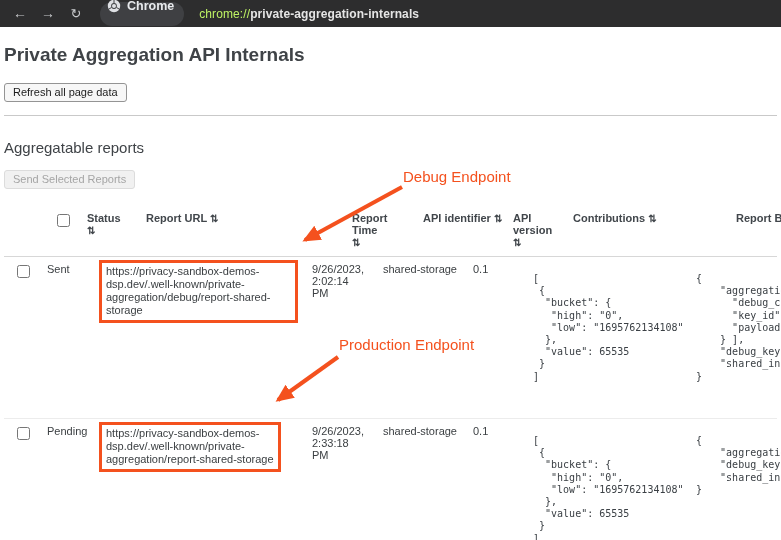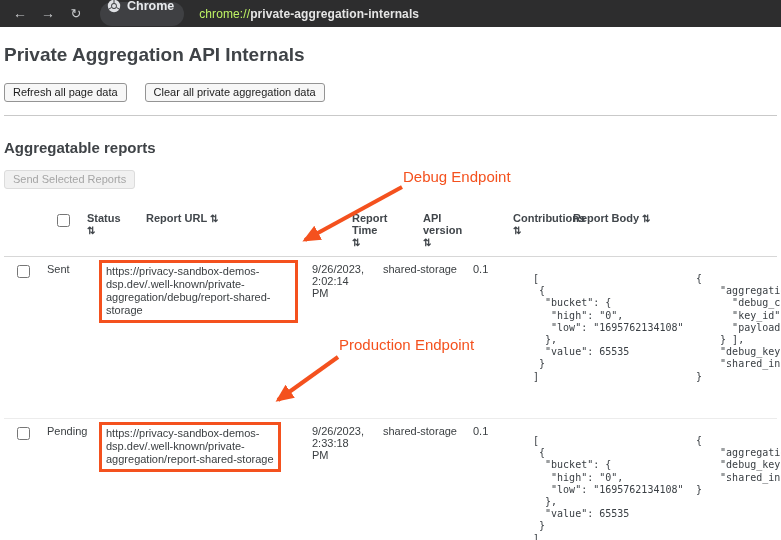--- a/index.html
+++ b/index.html
@@ -36,21 +36,21 @@
     color: #3f4347; font-weight: 700;
   }
   .btnrow { margin-top: 17px; display: flex; gap: 18px; }
   .btn {
     font-family: "Liberation Sans", sans-serif; font-size: 11px; color: #1c1c1c;
     background: #f7f7f7; border: 1px solid #949494; border-radius: 3px;
     padding: 2px 8px 3px; cursor: pointer;
   }
   .divider { border: none; border-top: 1px solid #c9c9c9; margin: 13px 0 0 0; }
   h2.section-title {
-    margin: 23px 0 0 0; font-size: 15px; color: #3f4347; font-weight: 700;
+    margin: 23px 0 0 0; font-size: 15px; color: #3f4347; font-weight: 400;
   }
   .btn.disabled {
     margin-top: 14px; color: #a5a5a5; background: #f1f1f1;
     border: 1px solid #dcdcdc; cursor: default;
   }
 
   
   .tbl { margin-top: 17px; }
   .trow {
     display: grid;
@@ -108,39 +108,39 @@
   <div class="urlbar">
     <span class="scheme">chrome://</span><span class="host">private-aggregation-internals</span>
   </div>
 </div>
 
 <div class="content">
   <h1 class="page-title">Private Aggregation API Internals</h1>
 
   <div class="btnrow">
     <button class="btn">Refresh all page data</button>
-    <button class="btn">Clear all private aggregation data</button>
   </div>
 
   <hr class="divider">
 
   <h2 class="section-title">Aggregatable reports</h2>
 
   <button class="btn disabled" disabled="">Send Selected Reports</button>
 
   
   <div class="tbl">
 
     <div class="trow thead">
       <div class="cell cb">
         <input type="checkbox" style="">
       </div>
       <div class="cell"><span>Status</span> <span class="sort">⇅</span></div>
       <div class="cell"><span>Report URL</span> <span class="sort">⇅</span></div>
       <div class="cell"><span>Report Time</span> <span class="sort">⇅</span></div>
+      <div class="cell nowrap"><span>API identifier</span> <span class="sort">⇅</span></div>
       <div class="cell"><span>API version</span> <span class="sort">⇅</span></div>
       <div class="cell"><span>Contributions</span> <span class="sort">⇅</span></div>
       <div class="cell nowrap"><span>Report Body</span> <span class="sort">⇅</span></div>
     </div>
 
     <div class="trow row1">
       <div class="cell cb">
         <input type="checkbox" style="">
       </div>
       <div class="cell">Sent</div>

